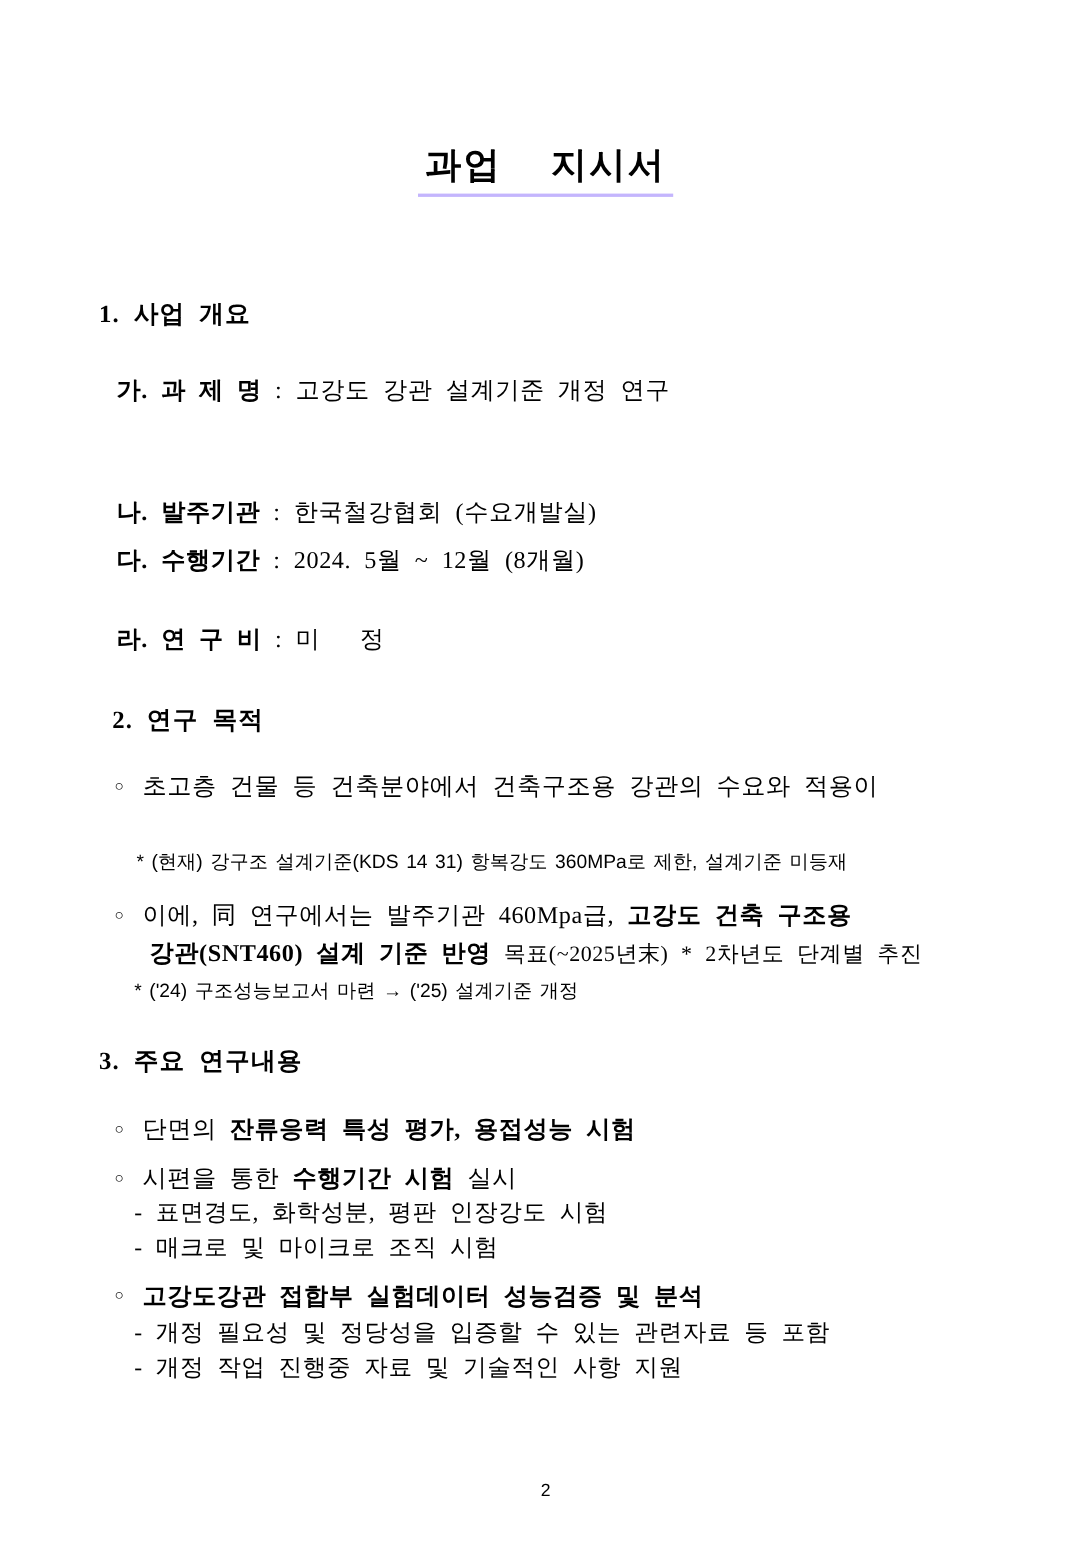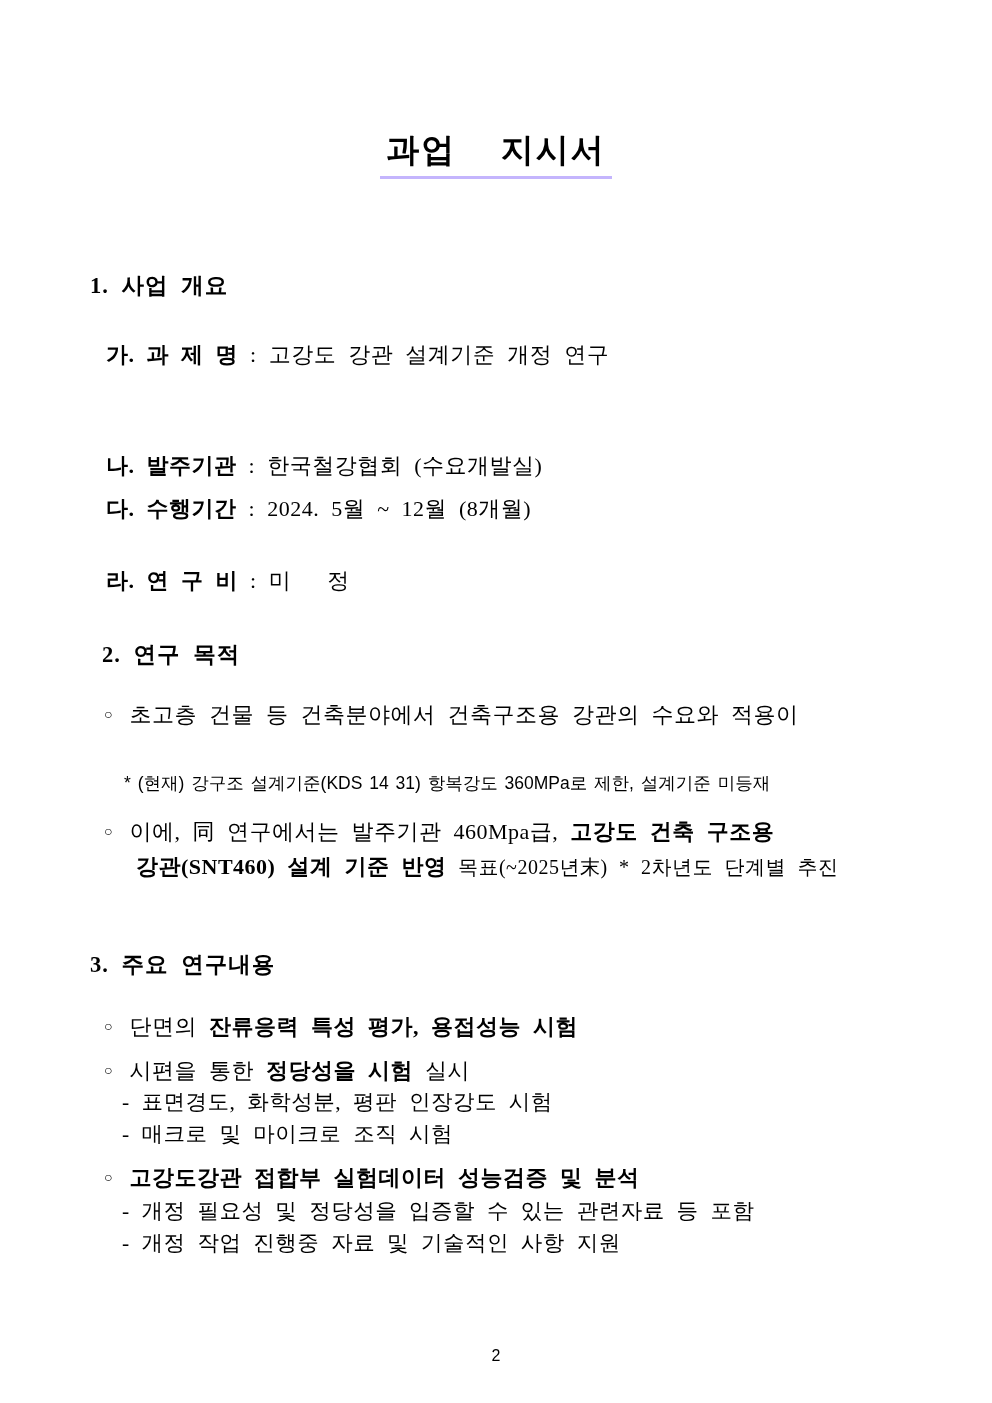--- a/index.html
+++ b/index.html
@@ -109,26 +109,27 @@
 
   <div class="line" style="top:701px; left:104px;"><span class="mark">○</span><span>초고층 건물 등 건축분야에서 건축구조용 강관의 수요와 적용이</span></div>
 
 
   <div class="line note" style="top:773px; left:124px;">* (현재) 강구조 설계기준(KDS 14 31) 항복강도 360MPa로 제한, 설계기준 미등재</div>
 
   <div class="line" style="top:818px; left:104px;"><span class="mark">○</span><span>이에, 同 연구에서는 발주기관 460Mpa급, </span><span class="b">고강도 건축 구조용</span></div>
 
   <div class="line" style="top:853px; left:136px;"><span class="b">강관(SNT460) 설계 기준 반영</span><span class="small-trail"> 목표(~2025년末) * 2차년도 단계별 추진</span></div>
 
+  <div class="line note" style="top:890px; left:122px;">* ('24) 구조성능보고서 마련 → ('25) 설계기준 개정</div>
 
   <div class="line sec-heading" style="top:951px; left:90px;">3. 주요 연구내용</div>
 
   <div class="line" style="top:1013px; left:104px;"><span class="mark">○</span><span>단면의 </span><span class="b">잔류응력 특성 평가, 용접성능 시험</span></div>
 
-  <div class="line" style="top:1057px; left:104px;"><span class="mark">○</span><span>시편을 통한 </span><span class="b">정당성을 시험</span><span> 실시</span></div>
+  <div class="line" style="top:1057px; left:104px;"><span class="mark">○</span><span>시편을 통한 </span><span class="b">수행기간 시험</span><span> 실시</span></div>
 
   <div class="line dash-item" style="top:1089px; left:122px;">- 표면경도, 화학성분, 평판 인장강도 시험</div>
 
   <div class="line dash-item" style="top:1121px; left:122px;">- 매크로 및 마이크로 조직 시험</div>
 
   <div class="line" style="top:1164px; left:104px;"><span class="mark">○</span><span class="b">고강도강관 접합부 실험데이터 성능검증 및 분석</span></div>
 
   <div class="line dash-item" style="top:1198px; left:122px;">- 개정 필요성 및 정당성을 입증할 수 있는 관련자료 등 포함</div>
 
   <div class="line dash-item" style="top:1230px; left:122px;">- 개정 작업 진행중 자료 및 기술적인 사항 지원</div>

